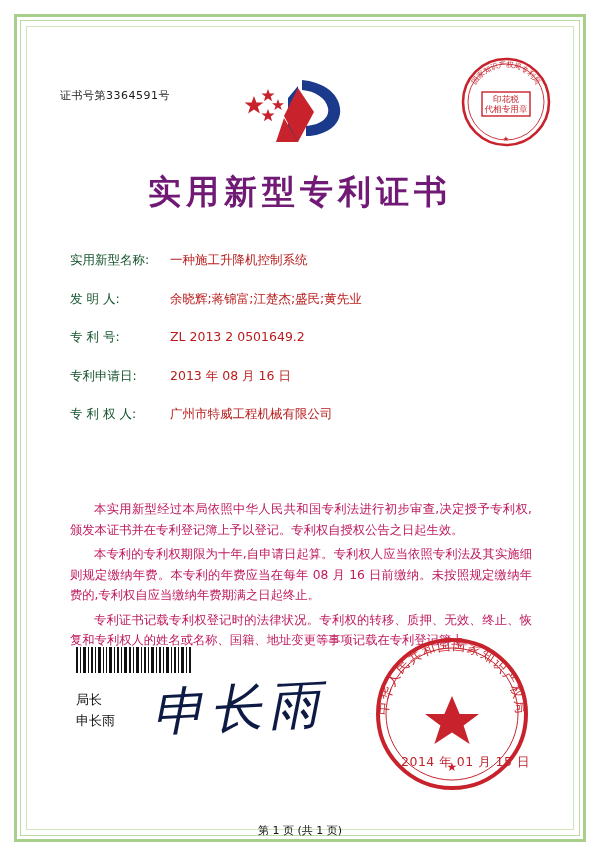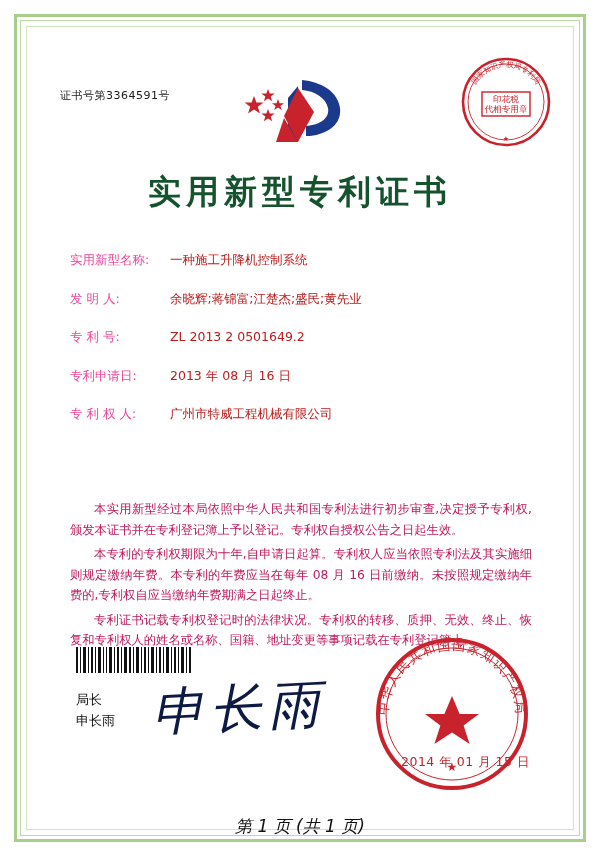--- a/index.html
+++ b/index.html
@@ -84,41 +84,41 @@
   
   .title {
     position: absolute;
     left: 0;
     right: 0;
     top: 136px;
     text-align: center;
     font-size: 33px;
     font-weight: bold;
     letter-spacing: 5px;
-    color: #14532d;
+    color: #701a75;
     font-family: "DejaVu Sans", "Liberation Sans", sans-serif;
   }
 
   
   .fields {
     position: absolute;
     left: 36px;
     right: 30px;
     top: 218px;
   }
   .field-row {
     font-size: 12.5px;
     color: #111;
     margin-bottom: 22.5px;
     line-height: 16px;
     white-space: nowrap;
   }
   .field-label {
     display: inline-block;
-    color: #ec4899;
+    color: #14532d;
   }
   .field-value {
     display: inline-block;
     color: #b91c1c;
     margin-left: 4px;
   }
   .lab-w1 { min-width: 92px; }
   .lab-w2 { min-width: 92px; }
 
   
@@ -192,23 +192,22 @@
     font-family: "DejaVu Sans", "Liberation Sans", sans-serif;
   }
 
   
   .footer {
     position: absolute;
     left: 0;
     right: 0;
     bottom: 18px;
     text-align: center;
-    font-size: 17px;
+    font-size: 11px;
     color: #111;
-    font-style: italic;
   }
 </style>
 </head>
 <body>
 
 <div id="page">
 
   <div class="frame-outer"></div>
   <div class="frame-mid"></div>
   <div class="frame-inner"></div>

